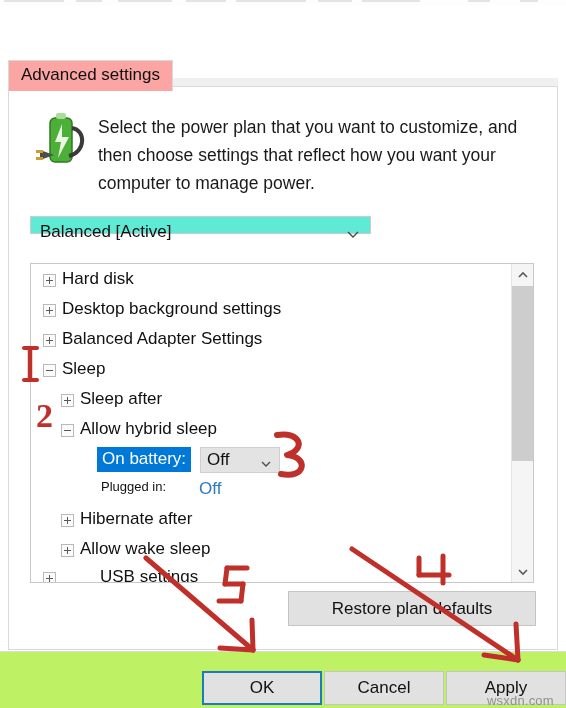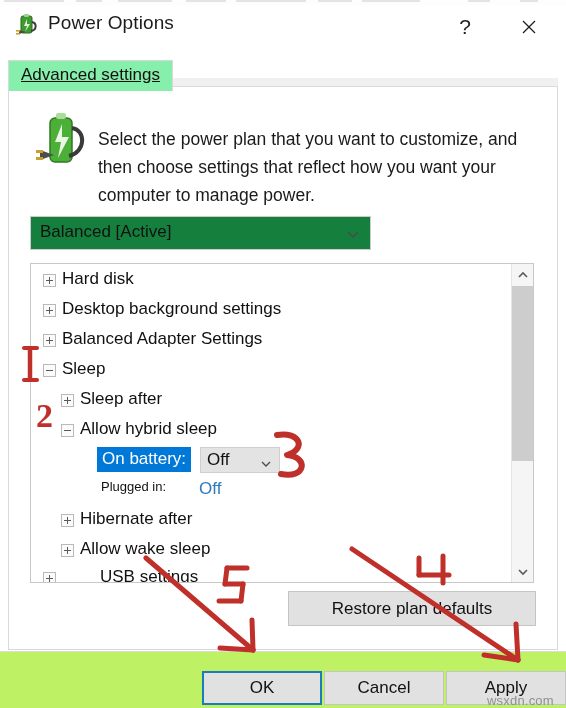--- a/index.html
+++ b/index.html
@@ -80,28 +80,27 @@
   #tabstrip {
     position: absolute;
     left: 8px; top: 47px;
     width: 550px;
     height: 36px;
   }
   #tab-advanced {
     position: absolute;
     left: 0; top: 8px;
     padding: 4px 12px 6px 12px;
-    background: #86efac;
+    background: #fca5a5;
     border: 1px solid #d9d9d9;
     border-bottom: none;
     font-size: 17px;
     color: #101010;
     z-index: 3;
     white-space: nowrap;
-    text-decoration: underline;
   }
   #tabstrip-fill {
     position: absolute;
     left: 0; top: 26px;
     width: 550px; height: 10px;
     background: #f0f0f0;
   }
 
   
   #tabpage {
@@ -115,33 +114,33 @@
   }
 
   
   #desc-icon {
     position: absolute;
     left: 36px; top: 105px;
     width: 52px; height: 62px;
   }
   #desc-text {
     position: absolute;
-    left: 98px; top: 120px;
+    left: 98px; top: 108px;
     width: 440px;
     font-size: 17.5px;
     line-height: 28px;
     color: #1a1a1a;
   }
 
   
   #plan-combo {
     position: absolute;
     left: 30px; top: 211px;
-    width: 341px; height: 34px;
-    background: #15803d;
+    width: 341px; height: 18px;
+    background: #5eead4;
     border: 1px solid #cccccc;
     box-sizing: border-box;
   }
   #plan-combo-value {
     position: absolute;
     left: 9px; top: 5px;
     font-size: 17px;
     color: #111;
     white-space: nowrap;
   }
@@ -355,42 +354,20 @@
   <div class="smudge" style="left:186px;width:40px;"></div>
   <div class="smudge" style="left:236px;width:70px;"></div>
   <div class="smudge" style="left:318px;width:34px;"></div>
   <div class="smudge" style="left:362px;width:58px;"></div>
   <div class="smudge" style="left:468px;width:22px;"></div>
   <div class="smudge" style="left:520px;width:18px;"></div>
 </div>
 
 <div id="dialog">
 
-  <div id="titlebar">
-    <span id="title-icon">
-      <svg width="26" height="26" viewBox="0 0 26 26">
-        <rect x="7" y="3" width="11" height="17" rx="2" fill="#3f9b2f"></rect>
-        <rect x="7" y="3" width="11" height="17" rx="2" fill="none" stroke="#2a6b1f" stroke-width="1"></rect>
-        <rect x="10" y="1" width="5" height="3" rx="1" fill="#9ad48c"></rect>
-        <path d="M13 6 L10 13 H13 L11 19 L16 11 H13 Z" fill="#dff0d8"></path>
-        <path d="M18 9 C23 10, 23 17, 17 18" fill="none" stroke="#3c3c3c" stroke-width="2"></path>
-        <path d="M5 17 L12 19 L5 21 Z" fill="#4a4a4a"></path>
-        <rect x="2" y="17" width="4" height="1.6" fill="#c9a227"></rect>
-        <rect x="2" y="20" width="4" height="1.6" fill="#c9a227"></rect>
-      </svg>
-    </span>
-    <div id="title-text">Power Options</div>
-    <div class="caption-btn" id="help-btn">?</div>
-    <div class="caption-btn" id="close-btn">
-      <svg width="16" height="16" viewBox="0 0 16 16">
-        <line x1="2" y1="2" x2="14" y2="14" stroke="#1e1e1e" stroke-width="1.3"></line>
-        <line x1="14" y1="2" x2="2" y2="14" stroke="#1e1e1e" stroke-width="1.3"></line>
-      </svg>
-    </div>
-  </div>
 
   <div id="tabstrip">
     <div id="tabstrip-fill"></div>
     <div id="tab-advanced">Advanced settings</div>
   </div>
 
   <div id="tabpage"></div>
 
   <span id="desc-icon">
     <svg width="52" height="62" viewBox="0 0 52 62">

